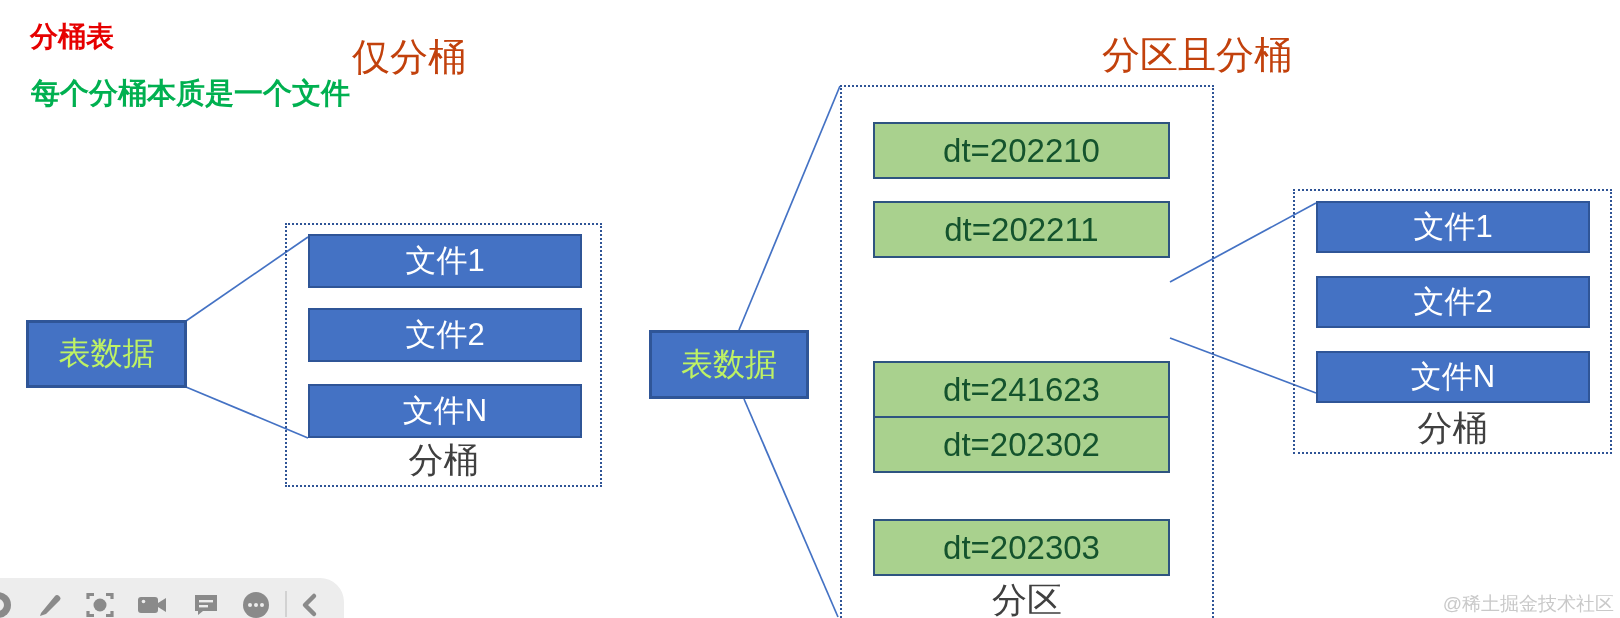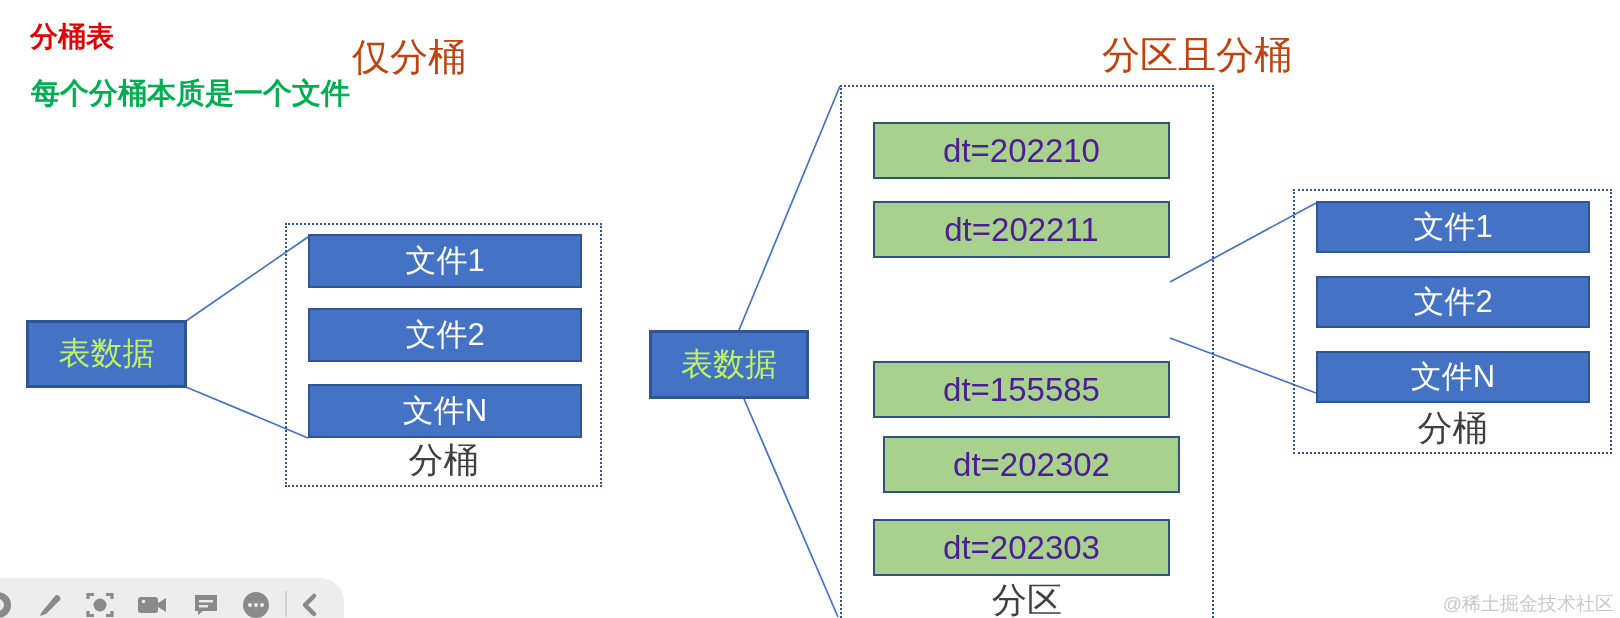--- a/index.html
+++ b/index.html
@@ -67,28 +67,28 @@
     position:absolute;
     background:var(--box-blue-fill);
     border:2px solid var(--box-blue-border);
     color:#fff;font-size:31px;
     display:flex;align-items:center;justify-content:center;
   }
   .partition-box{
     position:absolute;
     background:var(--box-green-fill);
     border:2px solid var(--box-green-border);
-    color:#4c1d95;font-size:33px;
+    color:#14532d;font-size:33px;
     display:flex;align-items:center;justify-content:center;
   }
   .lf{left:308px;width:274px;height:54px;}
   .lf1{top:234px;} .lf2{top:308px;} .lf3{top:384px;}
   .pb{left:873px;width:297px;height:57px;}
   .pb1{top:122px;} .pb2{top:201px;} .pb3{top:282px;}
-  .pb4{top:361px;} .pb5{top:436px;margin-left:10px;} .pb6{top:519px;}
+  .pb4{top:361px;} .pb5{top:416px;} .pb6{top:519px;}
   .rf{left:1316px;width:274px;height:52px;}
   .rf1{top:201px;} .rf2{top:276px;} .rf3{top:351px;}
   .group-label{
     position:absolute;text-align:center;
     font-size:35px;color:var(--label-gray);
   }
   .lbl-bucket-left{left:285px;top:437px;width:317px;}
   .lbl-partition{left:840px;top:577px;width:374px;}
   .lbl-bucket-right{left:1293px;top:405px;width:319px;}
   .toolbar{
@@ -141,21 +141,21 @@
   <div class="file-box lf lf1">文件1</div>
   <div class="file-box lf lf2">文件2</div>
   <div class="file-box lf lf3">文件N</div>
   <div class="group-label lbl-bucket-left">分桶</div>
 
   <div class="source-box source-mid">表数据</div>
 
   <div class="dotted-box group-partition"></div>
   <div class="partition-box pb pb1">dt=202210</div>
   <div class="partition-box pb pb2">dt=202211</div>
-  <div class="partition-box pb pb4">dt=155585</div>
+  <div class="partition-box pb pb4">dt=241623</div>
   <div class="partition-box pb pb5">dt=202302</div>
   <div class="partition-box pb pb6">dt=202303</div>
   <div class="group-label lbl-partition">分区</div>
 
   <div class="dotted-box group-bucket"></div>
   <div class="file-box rf rf1">文件1</div>
   <div class="file-box rf rf2">文件2</div>
   <div class="file-box rf rf3">文件N</div>
   <div class="group-label lbl-bucket-right">分桶</div>
 

